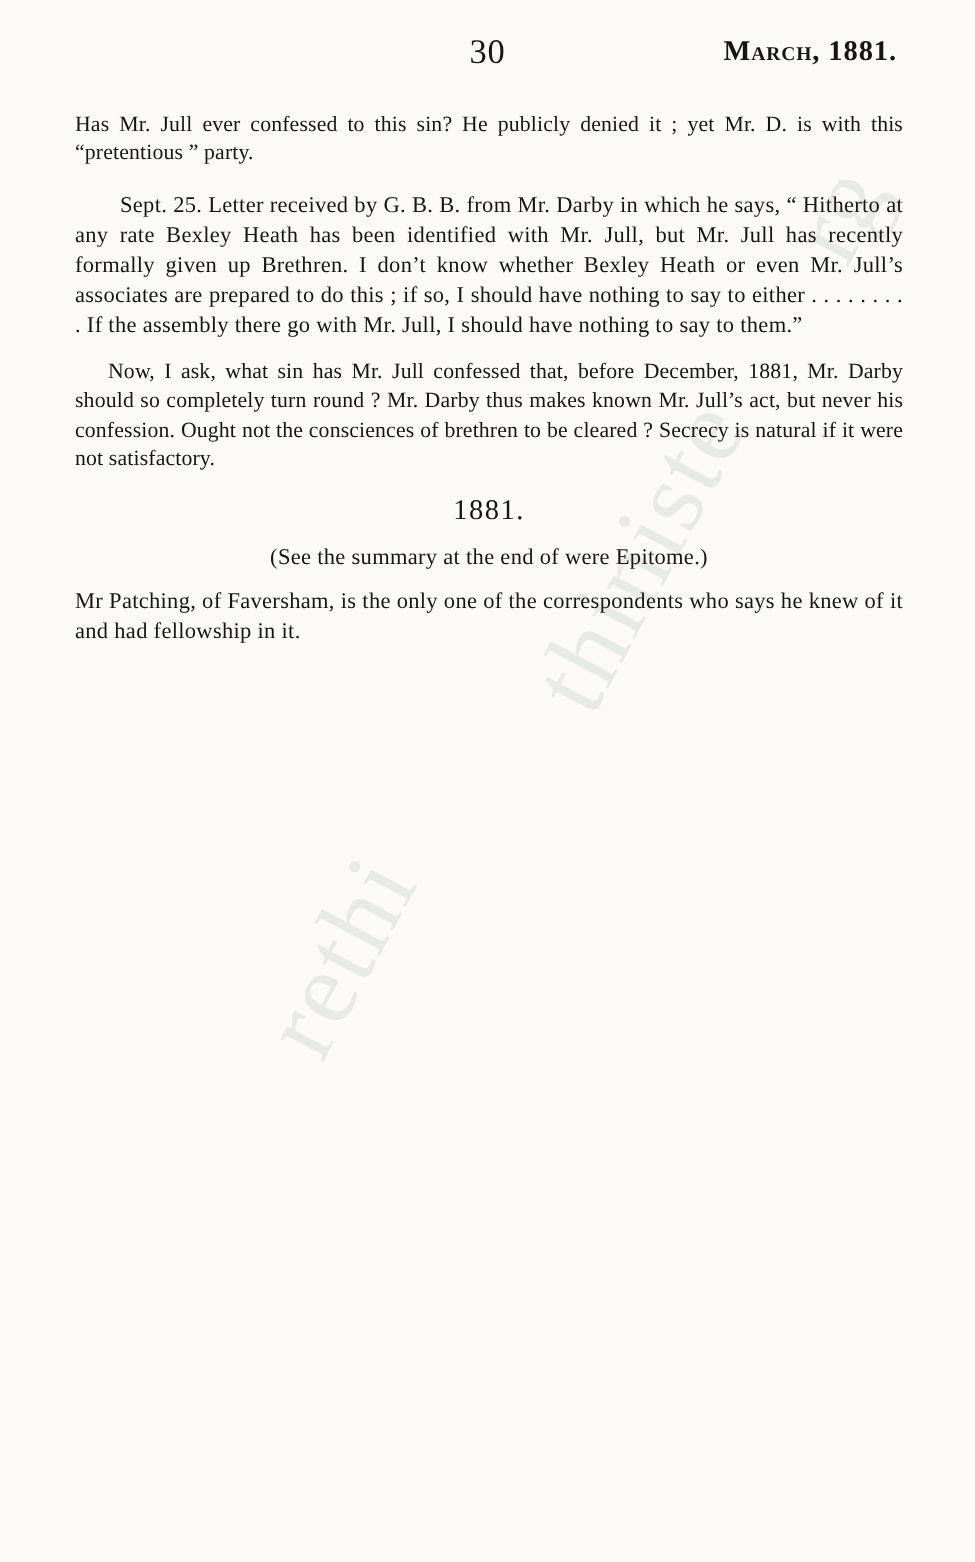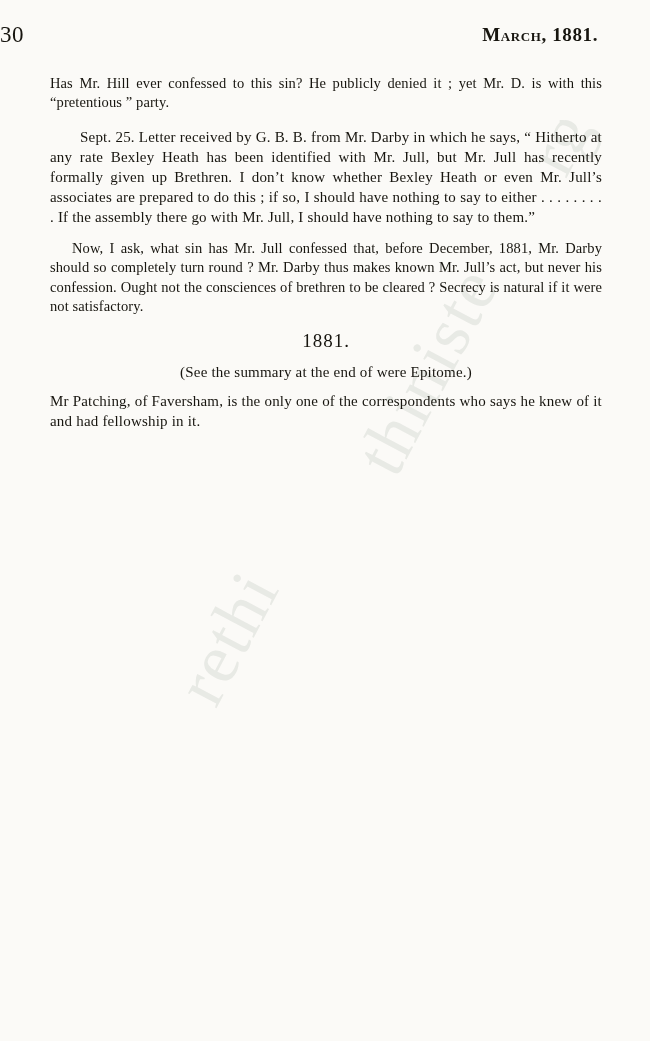--- a/index.html
+++ b/index.html
@@ -49,21 +49,21 @@
   }
 
   .header {
     position: relative;
     height: 46px;
     margin: 22px 0 6px 0;
   }
   .folio {
     position: absolute;
     left: 0; right: 0;
-    text-align: left;
+    text-align: center;
     font-size: 23px;
     letter-spacing: 0.5px;
   }
   .running-head {
     position: absolute;
     right: 52px;
     top: 2px;
     font-size: 19px;
     font-variant: small-caps;
     letter-spacing: 0.6px;
@@ -123,21 +123,21 @@
 
 <div class="page">
 
   <div class="header">
     <div class="folio">30</div>
     <div class="running-head">March, 1881.</div>
   </div>
 
   <div class="body">
 
-    <p class="small-para">Has Mr. Hill ever confessed to this sin? He publicly denied it ; yet Mr. D. is with this “pretentious ” party.</p>
+    <p class="small-para">Has Mr. Jull ever confessed to this sin? He publicly denied it ; yet Mr. D. is with this “pretentious ” party.</p>
 
     <p class="big-para indent">Sept. 25.   Letter received by G. B. B. from Mr. Darby in which he says, “ Hitherto at any rate Bexley Heath has been identified with Mr. Jull, but Mr. Jull has recently formally given up Brethren. I don’t know whether Bexley Heath or even Mr. Jull’s associates are prepared to do this ; if so, I should have nothing to say to either . . . . . . . . . If the assembly there go with Mr. Jull, I should have nothing to say to them.”</p>
 
     <p class="small-para indent-sm">Now, I ask, what sin has Mr. Jull confessed that, before December, 1881, Mr. Darby should so completely turn round ? Mr. Darby thus makes known Mr. Jull’s act, but never his confession.  Ought not the consciences of brethren to be cleared ?  Secrecy is natural if it were not satisfactory.</p>
 
 
     <div class="year-heading">1881.</div>
 
 
     <div class="centered-note">(See the summary at the end of were Epitome.)</div>

